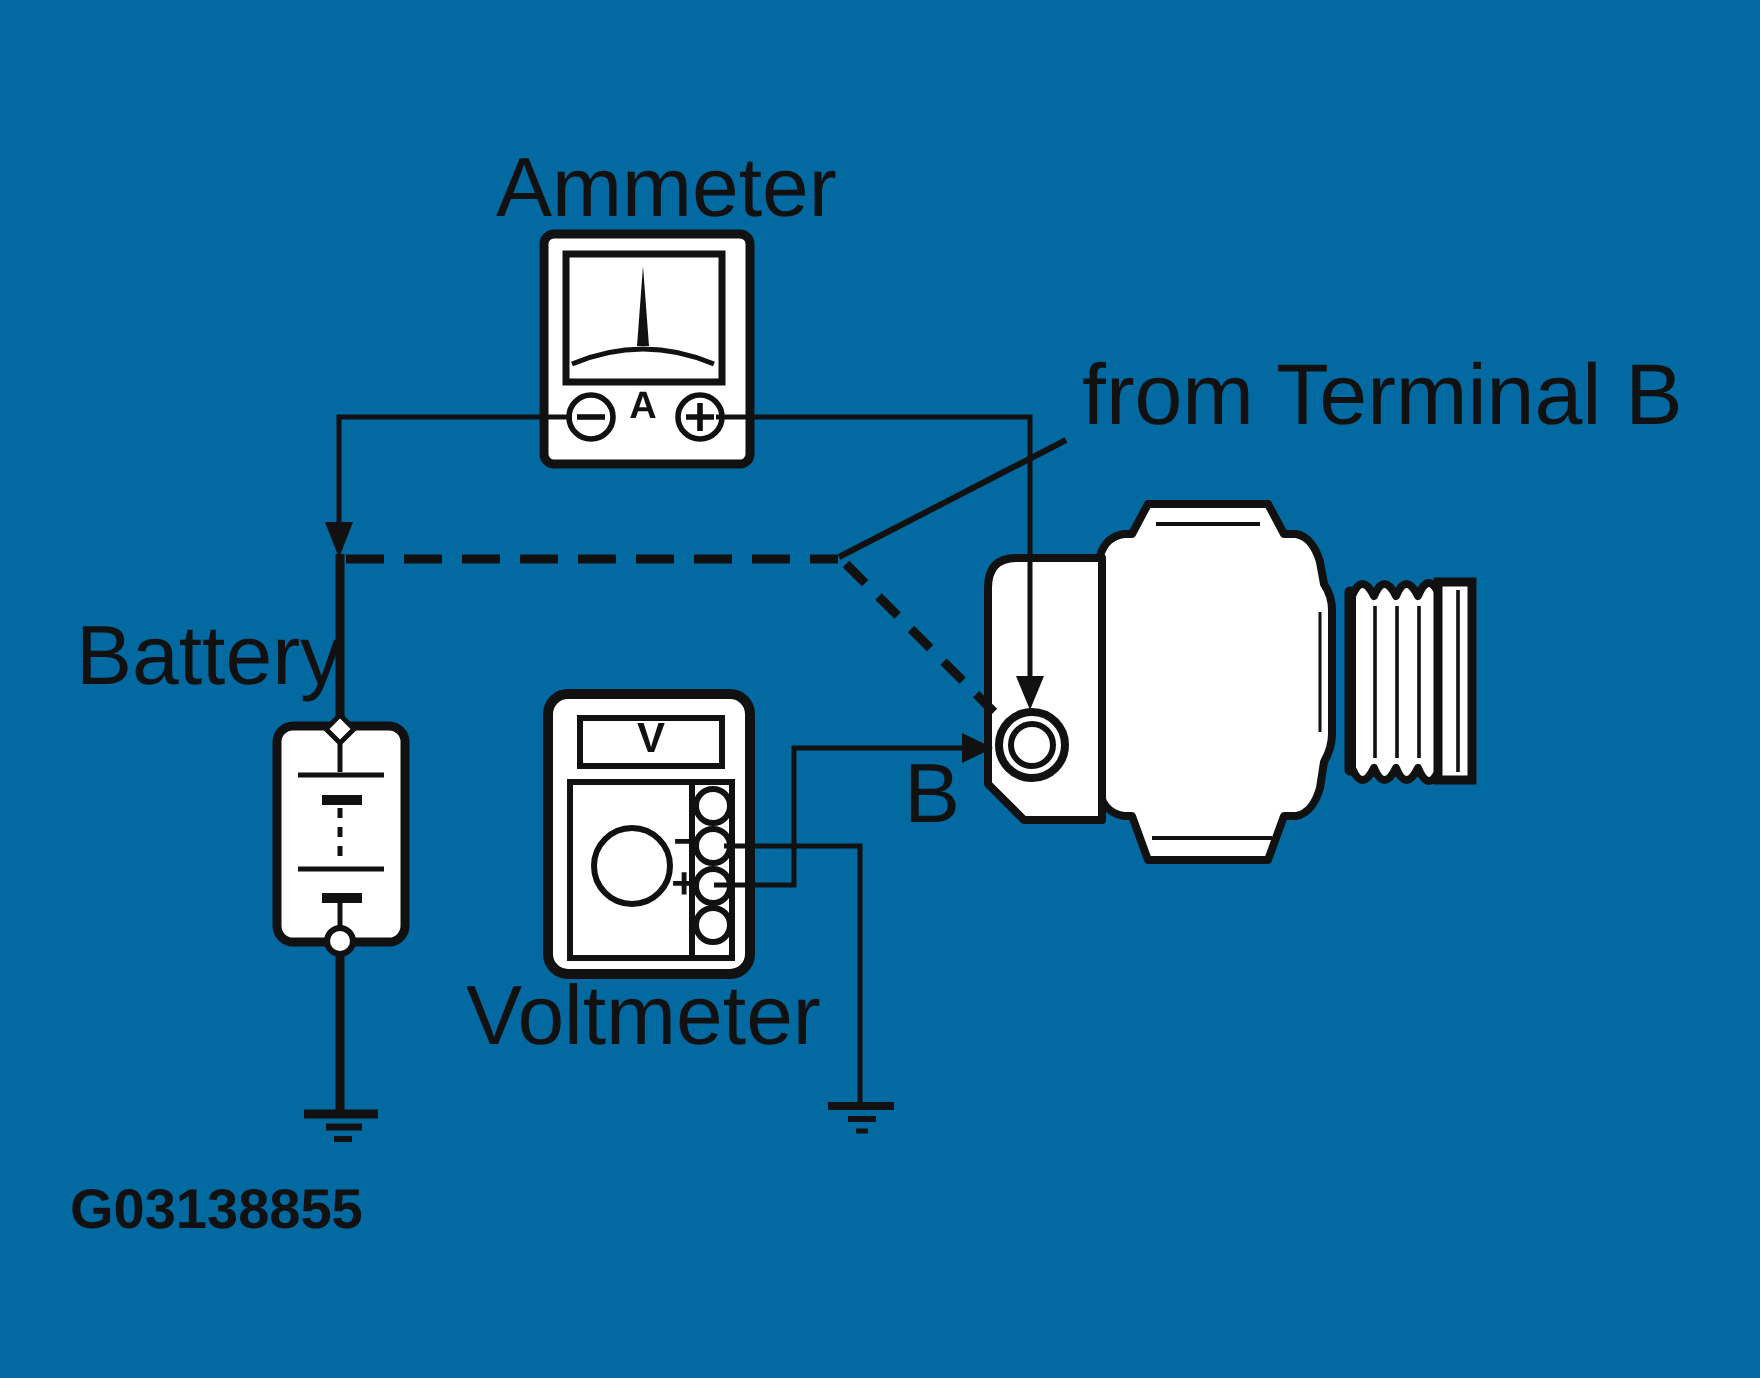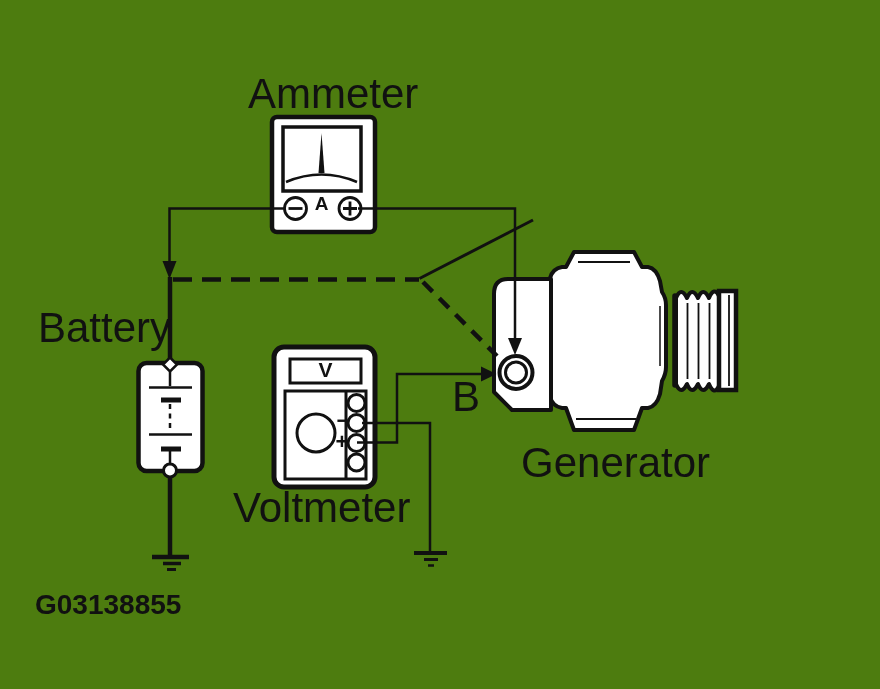--- a/index.html
+++ b/index.html
@@ -1,17 +1,17 @@
 <!DOCTYPE html>
 <html><head>
 <meta charset="utf-8">
 <style>
   html,body{margin:0;padding:0;background:#fff;}
   #canvas{
-    position:relative;width:880px;height:689px;background:#4d7c0f;overflow:hidden;
+    position:relative;width:880px;height:689px;background:#0369a1;overflow:hidden;
     font-family:"Liberation Sans","DejaVu Sans",sans-serif;color:#111;
   }
   #diagram-svg{position:absolute;left:0;top:0;}
   .lbl{position:absolute;white-space:nowrap;color:#111;line-height:1;}
   .lbl-big{font-size:42px;}
   .lbl-note{font-size:43px;}
   .lbl-code{font-size:28px;font-weight:700;}
   .glyph{position:absolute;text-align:center;font-weight:700;color:#111;line-height:1;}
 </style>
 </head>
@@ -119,23 +119,23 @@
         <path stroke-width="4" d="M 414,553 H 447"></path>
         <path stroke-width="3" d="M 424,559.5 H 438"></path>
         <path stroke-width="2.5" d="M 428,565.5 H 434"></path>
       </g>
     </g>
   </svg>
 
   <div class="lbl lbl-big" style="left:248px;top:73px;">Ammeter</div>
   <div class="lbl lbl-big" style="left:38px;top:307px;text-align:center;">Battery</div>
   <div class="lbl lbl-big" style="left:233px;top:487px;">Voltmeter</div>
-  <div class="lbl lbl-big" style="left:521px;top:442px;">Generator</div>
   <div class="lbl lbl-big" style="left:452px;top:376px;">B</div>
 
+  <div class="lbl lbl-note" style="left:541px;top:177px;">from Terminal B</div>
 
   <div class="lbl lbl-code" style="left:35px;top:591px;">G03138855</div>
 
   <div class="glyph" style="left:306px;top:194px;width:31px;font-size:19px;">A</div>
   <div class="glyph" style="left:310px;top:359px;width:31px;font-size:21px;">V</div>
   <div class="glyph" style="left:334px;top:410px;width:18px;font-size:22px;">−</div>
   <div class="glyph" style="left:333px;top:431px;width:18px;font-size:22px;">+</div>
 
 </div>
 

